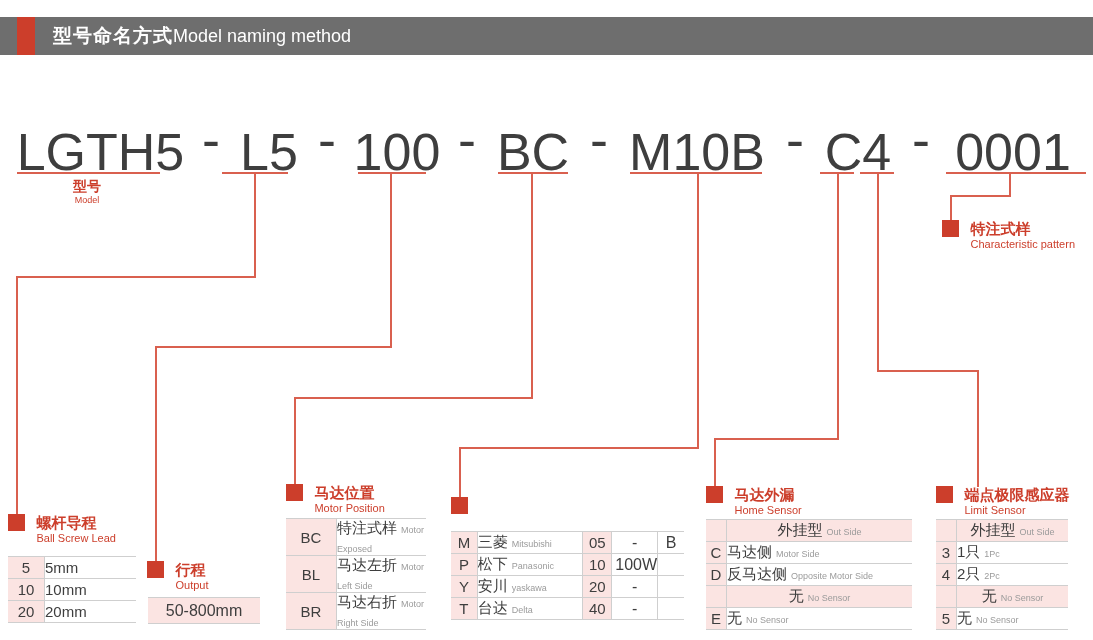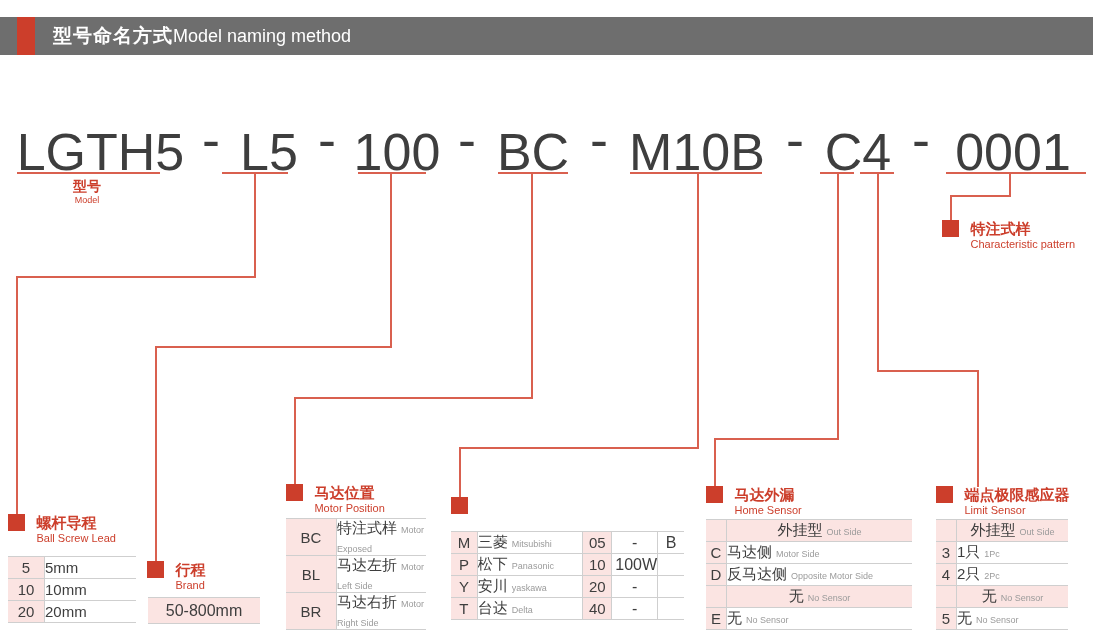--- a/index.html
+++ b/index.html
@@ -163,21 +163,21 @@
   <span class="txtwrap">
     <span class="cn">螺杆导程</span>
     <span class="en">Ball Screw Lead</span>
   </span>
 </div>
 
 <div class="callout" style="left:147px;top:561px;">
   <span class="sq"></span>
   <span class="txtwrap">
     <span class="cn">行程</span>
-    <span class="en">Brand</span>
+    <span class="en">Output</span>
   </span>
 </div>
 
 <div class="callout" style="left:286px;top:484px;">
   <span class="sq"></span>
   <span class="txtwrap">
     <span class="cn">马达位置</span>
     <span class="en">Motor Position</span>
   </span>
 </div>

